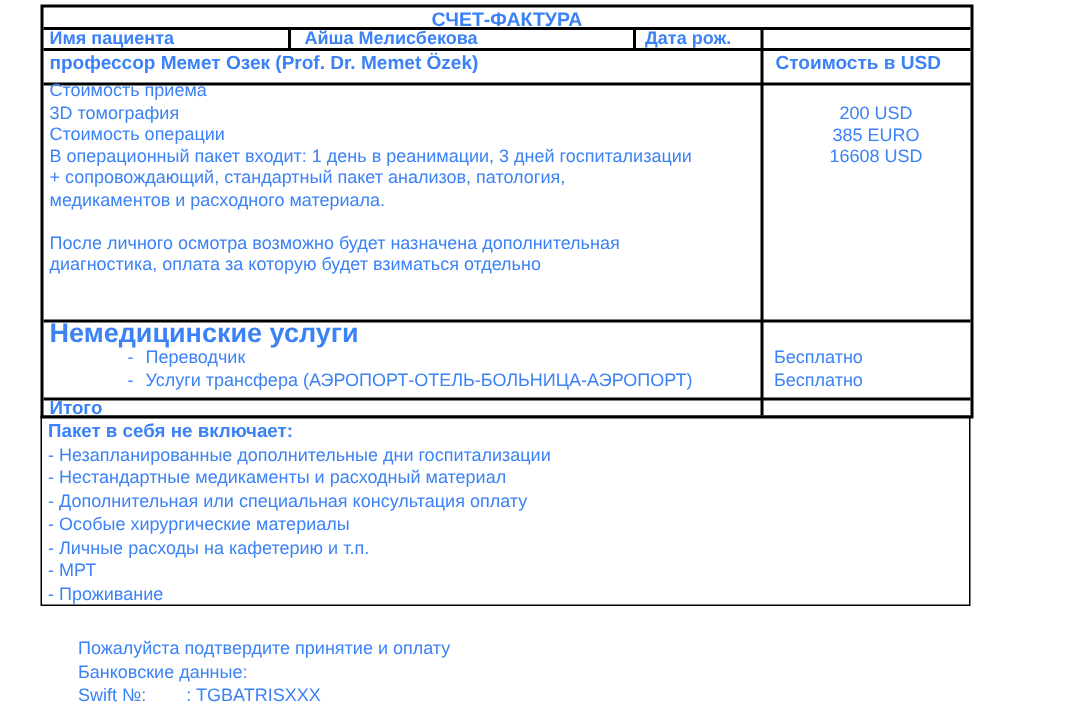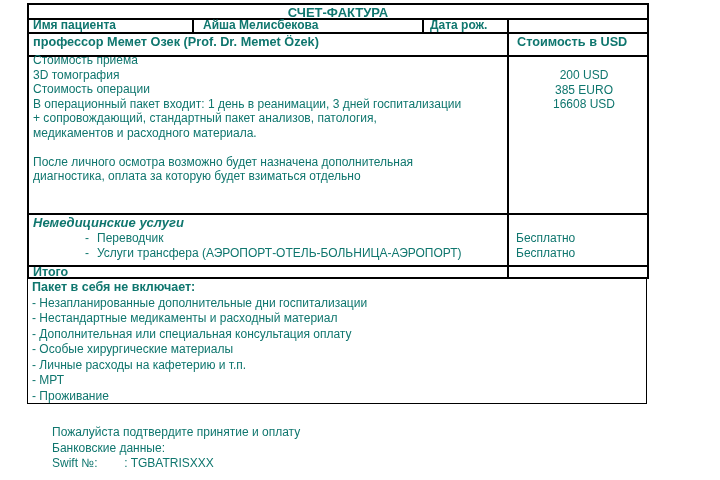--- a/index.html
+++ b/index.html
@@ -1,39 +1,39 @@
 <!DOCTYPE html>
 <html><head>
 <meta charset="utf-8">
 <style>
   html,body{margin:0;padding:0;}
   .page{
     position:relative;width:720px;height:480px;background:#ffffff;
-    overflow:hidden;font-family:"Liberation Sans",sans-serif;color:#0f766e;
+    overflow:hidden;font-family:"Liberation Sans",sans-serif;color:#3b82f6;
   }
   
   .tbl{position:absolute;left:27px;top:3px;width:622px;height:276px;
        border:2px solid #000;box-sizing:border-box;}
   .hline{position:absolute;left:0;right:0;height:2px;background:#000;}
   .vline{position:absolute;width:2px;background:#000;}
   .v-cost{left:478px;top:13px;bottom:0;}
   .v-p1{left:163px;top:13px;height:16px;}
   .v-p2{left:393px;top:13px;height:16px;}
 
   .t{position:absolute;font-size:12px;line-height:13px;white-space:nowrap;}
   .b{font-weight:bold;}
   .title{left:0;right:0;top:1px;height:14px;text-align:center;font-size:13px;}
 
   .body-left{position:absolute;left:4px;top:48px;font-size:12px;line-height:14.5px;white-space:nowrap;}
   .body-right{position:absolute;left:479px;top:63px;width:112px;text-align:center;
               font-size:12px;line-height:14.5px;padding-left:20px;}
   .blank{min-height:14.5px;}
 
   .svc-left{position:absolute;left:4px;top:210px;font-size:12px;line-height:15.5px;white-space:nowrap;}
-  .svc-left .hdr{font-weight:bold;font-size:13px;font-style:italic;}
+  .svc-left .hdr{font-weight:bold;font-size:18px;}
   .svc-item{display:flex;}
   .dash{margin-left:52px;width:12px;flex:0 0 12px;}
   .svc-right{position:absolute;left:487px;top:225.5px;font-size:12px;line-height:15.5px;white-space:nowrap;}
 
   .total-label{left:4px;top:261px;font-size:12.5px;}
 
   
   .excl{position:absolute;left:27px;top:277px;width:620px;height:127px;
         border:1.5px solid #000;box-sizing:border-box;}
   .excl-lines{position:absolute;left:4px;top:2px;font-size:12px;line-height:15.5px;white-space:nowrap;}

